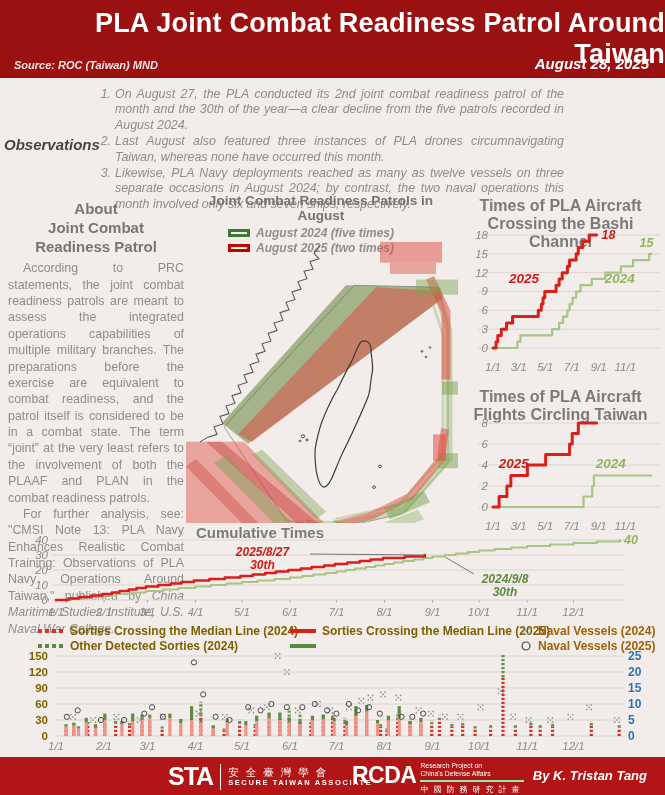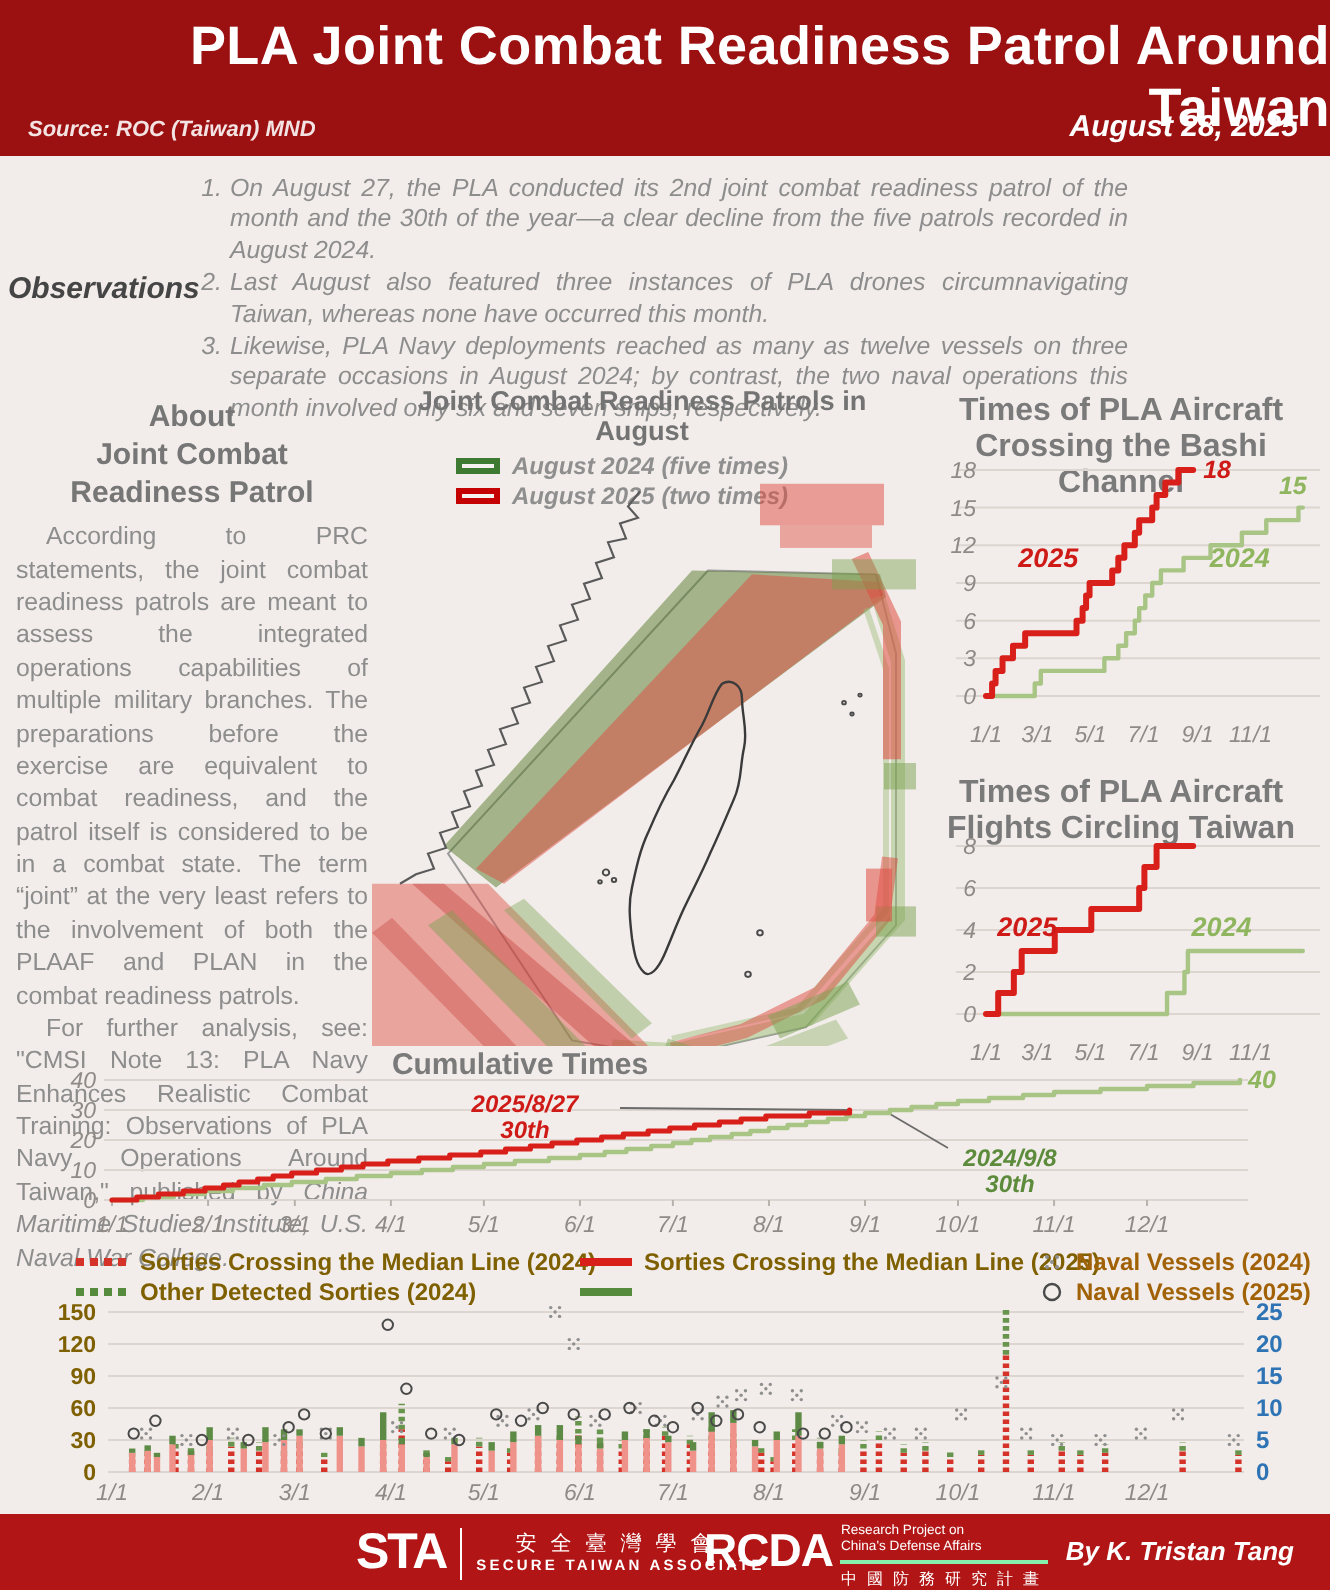--- a/index.html
+++ b/index.html
@@ -58,21 +58,21 @@
   
   svg text{font-family:"Liberation Sans",sans-serif;}
   .ax{font-size:11.5px;font-style:italic;fill:#8f8a86;}
   .axl{font-size:11.5px;font-weight:bold;fill:#7f6000;}
   .axr{font-size:12px;font-weight:bold;fill:#2e74b5;}
   .slab{font-size:13.5px;font-weight:bold;font-style:italic;}
   .elab{font-size:12.5px;font-weight:bold;font-style:italic;}
   .mapzero{font-size:11px;font-style:italic;fill:#6e6e6e;}
   
   .ftr{position:absolute;left:0;top:757px;width:665px;height:38px;background:#b21515;color:#fff;}
-  .sta{position:absolute;left:178px;top:5px;display:flex;align-items:center;text-align:center;}
+  .sta{position:absolute;left:168px;top:5px;display:flex;align-items:center;}
   .sta-logo{font-size:25px;font-weight:bold;letter-spacing:-1px;}
   .sta-div{width:1px;height:26px;background:#fff;margin:0 7px;}
   .sta-cjk{font-size:10.5px;letter-spacing:7px;line-height:1.15;}
   .sta-en{font-size:7.5px;letter-spacing:1.6px;font-weight:bold;}
   .rcda{position:absolute;left:352px;top:5px;display:flex;align-items:flex-start;}
   .rcda-logo{font-size:23px;font-weight:bold;letter-spacing:-.5px;margin-right:4px;text-align:center;}
   .rcda-r{font-size:6.8px;line-height:1.15;}
   .rcda-cjk{font-size:8px;letter-spacing:5px;border-top:2px solid #86efac;margin-top:2px;padding-top:2px;}
   .byline{position:absolute;right:18px;top:11px;font-size:13px;font-weight:bold;font-style:italic;}
 </style>

